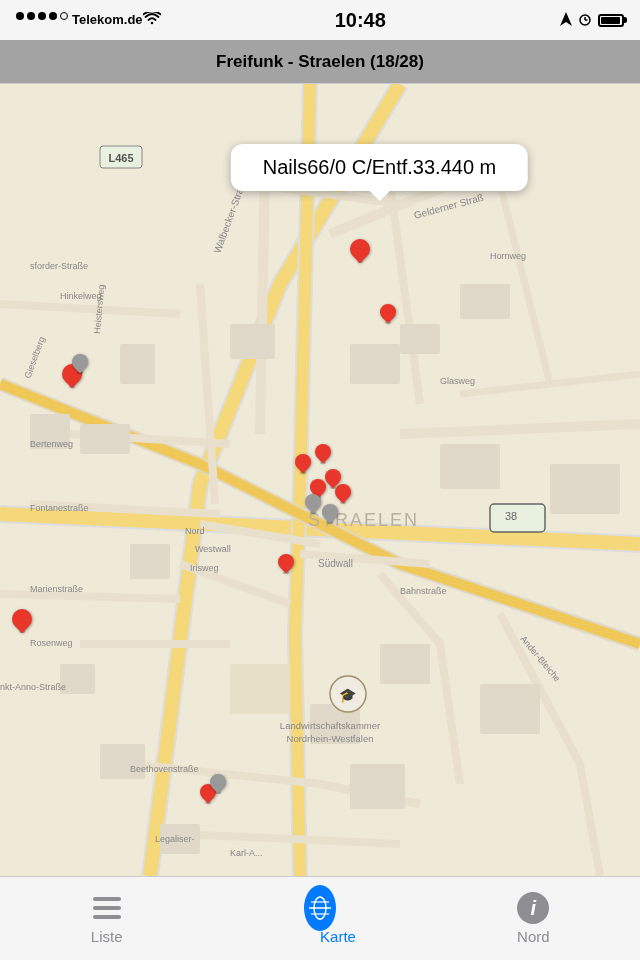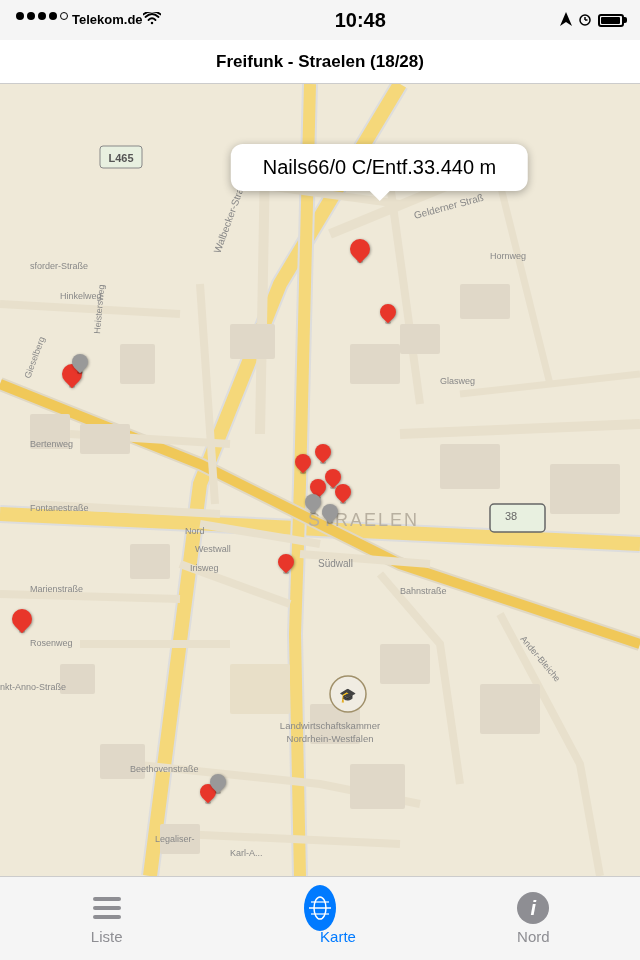--- a/index.html
+++ b/index.html
@@ -55,21 +55,21 @@
       position: absolute;
       left: 1px; top: 1px; bottom: 1px;
       width: 85%;
       background: #000;
       border-radius: 1px;
     }
 
     
     #title-bar {
       height: 44px;
-      background: #ffffff;
+      background: #a3a3a3;
       border-bottom: 1px solid #ccc;
       display: flex;
       align-items: center;
       justify-content: center;
       z-index: 100;
       position: relative;
     }
     #title-bar h1 {
       font-size: 17px;
       font-weight: 700;

